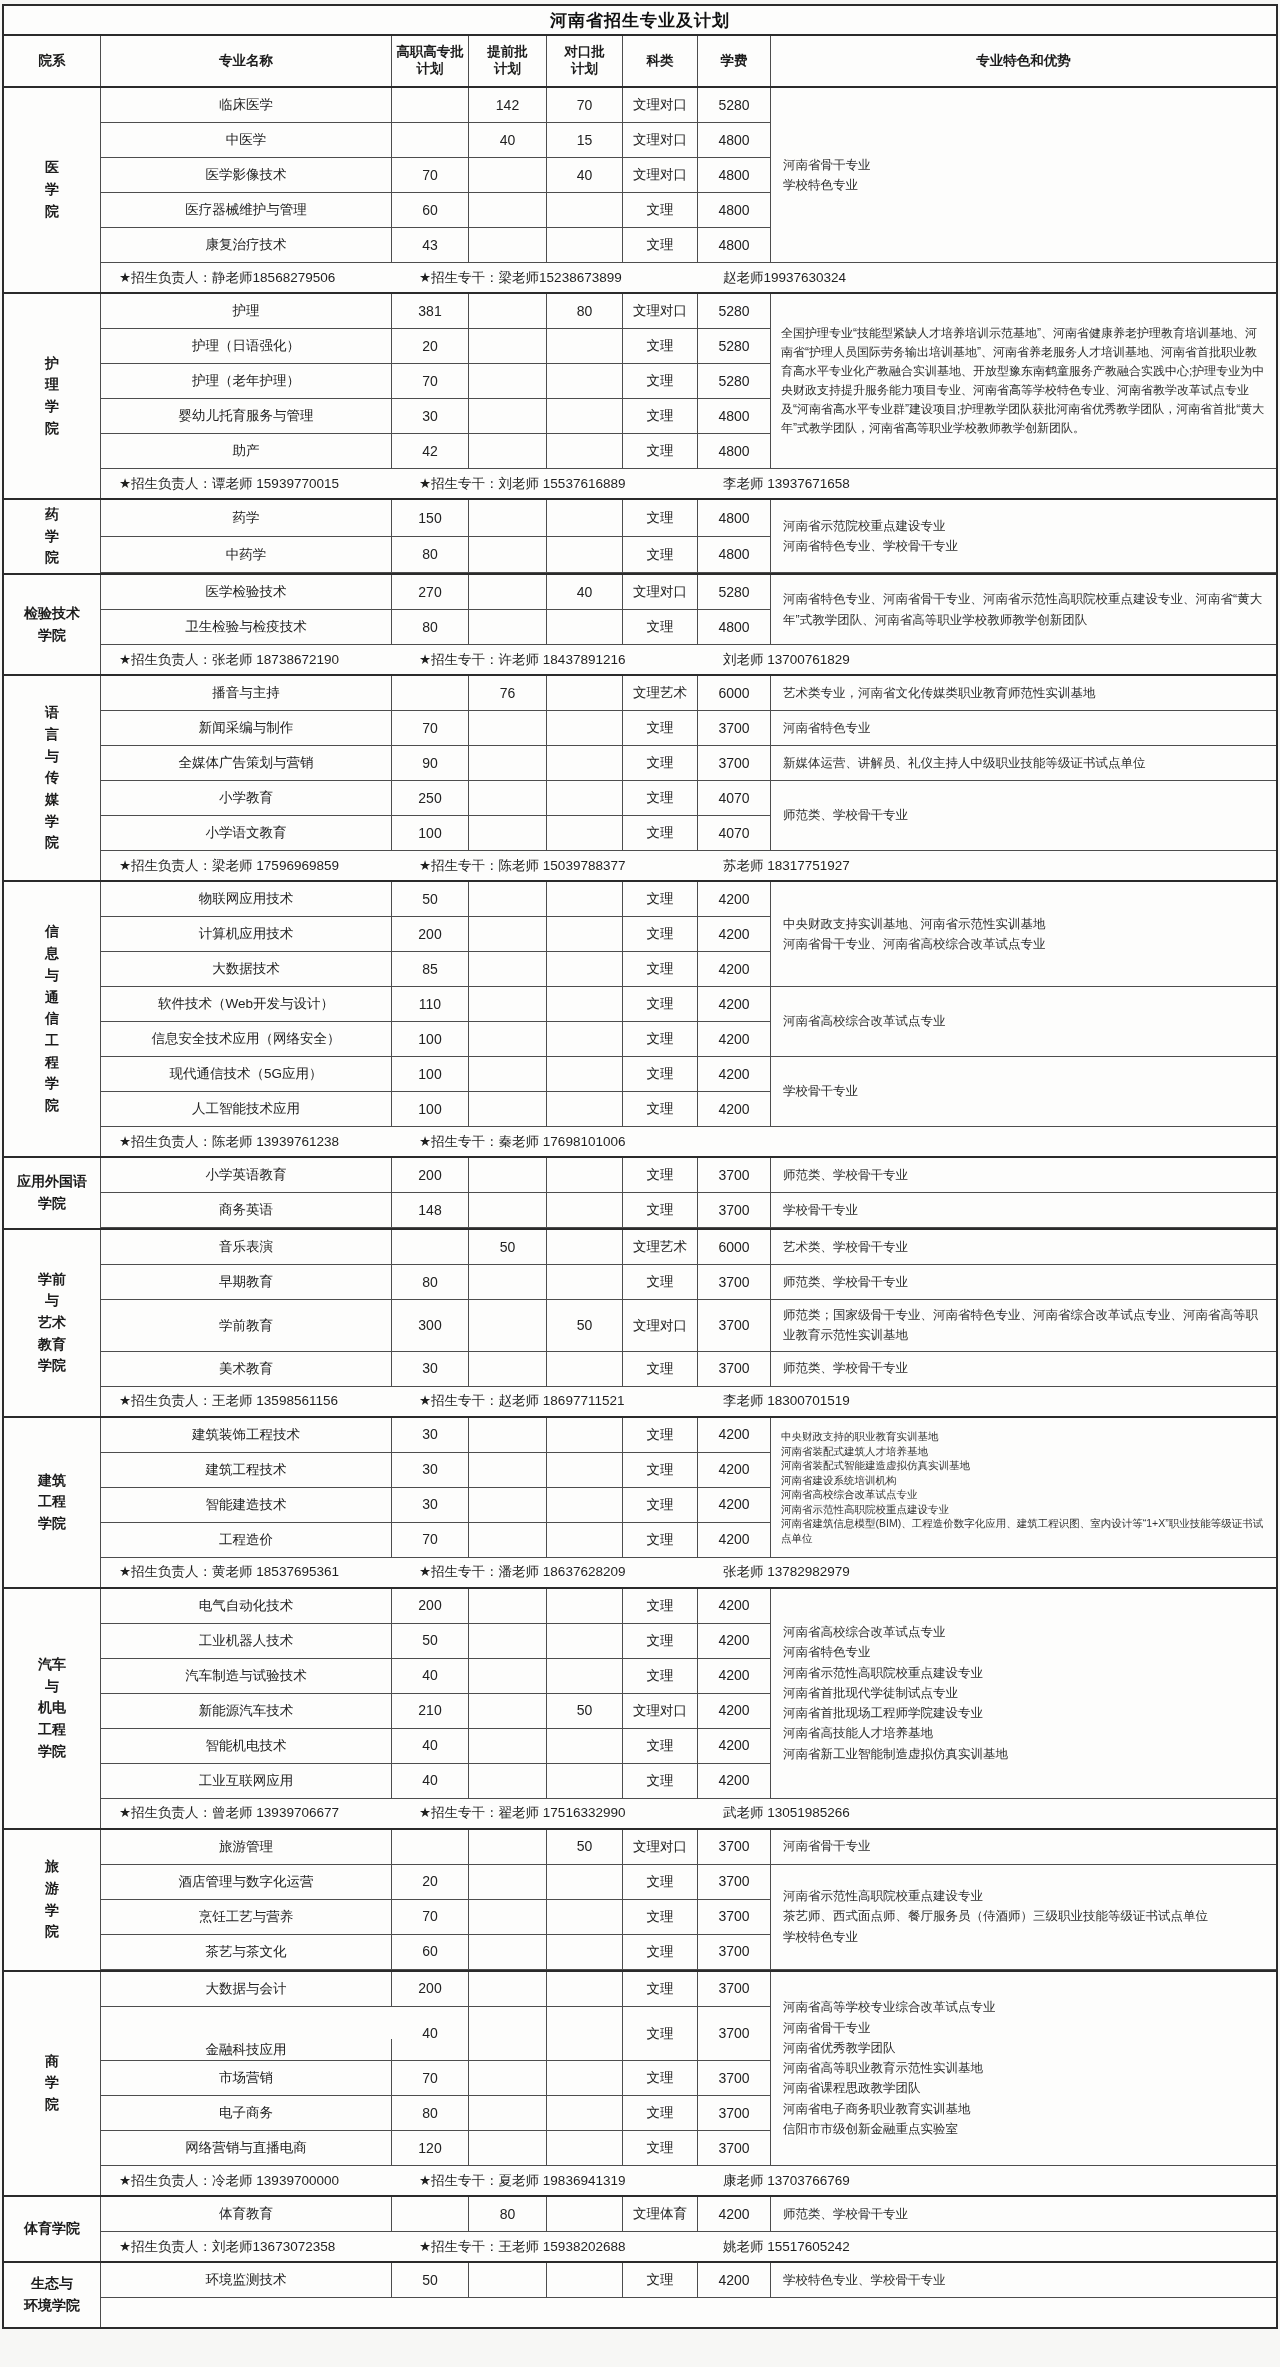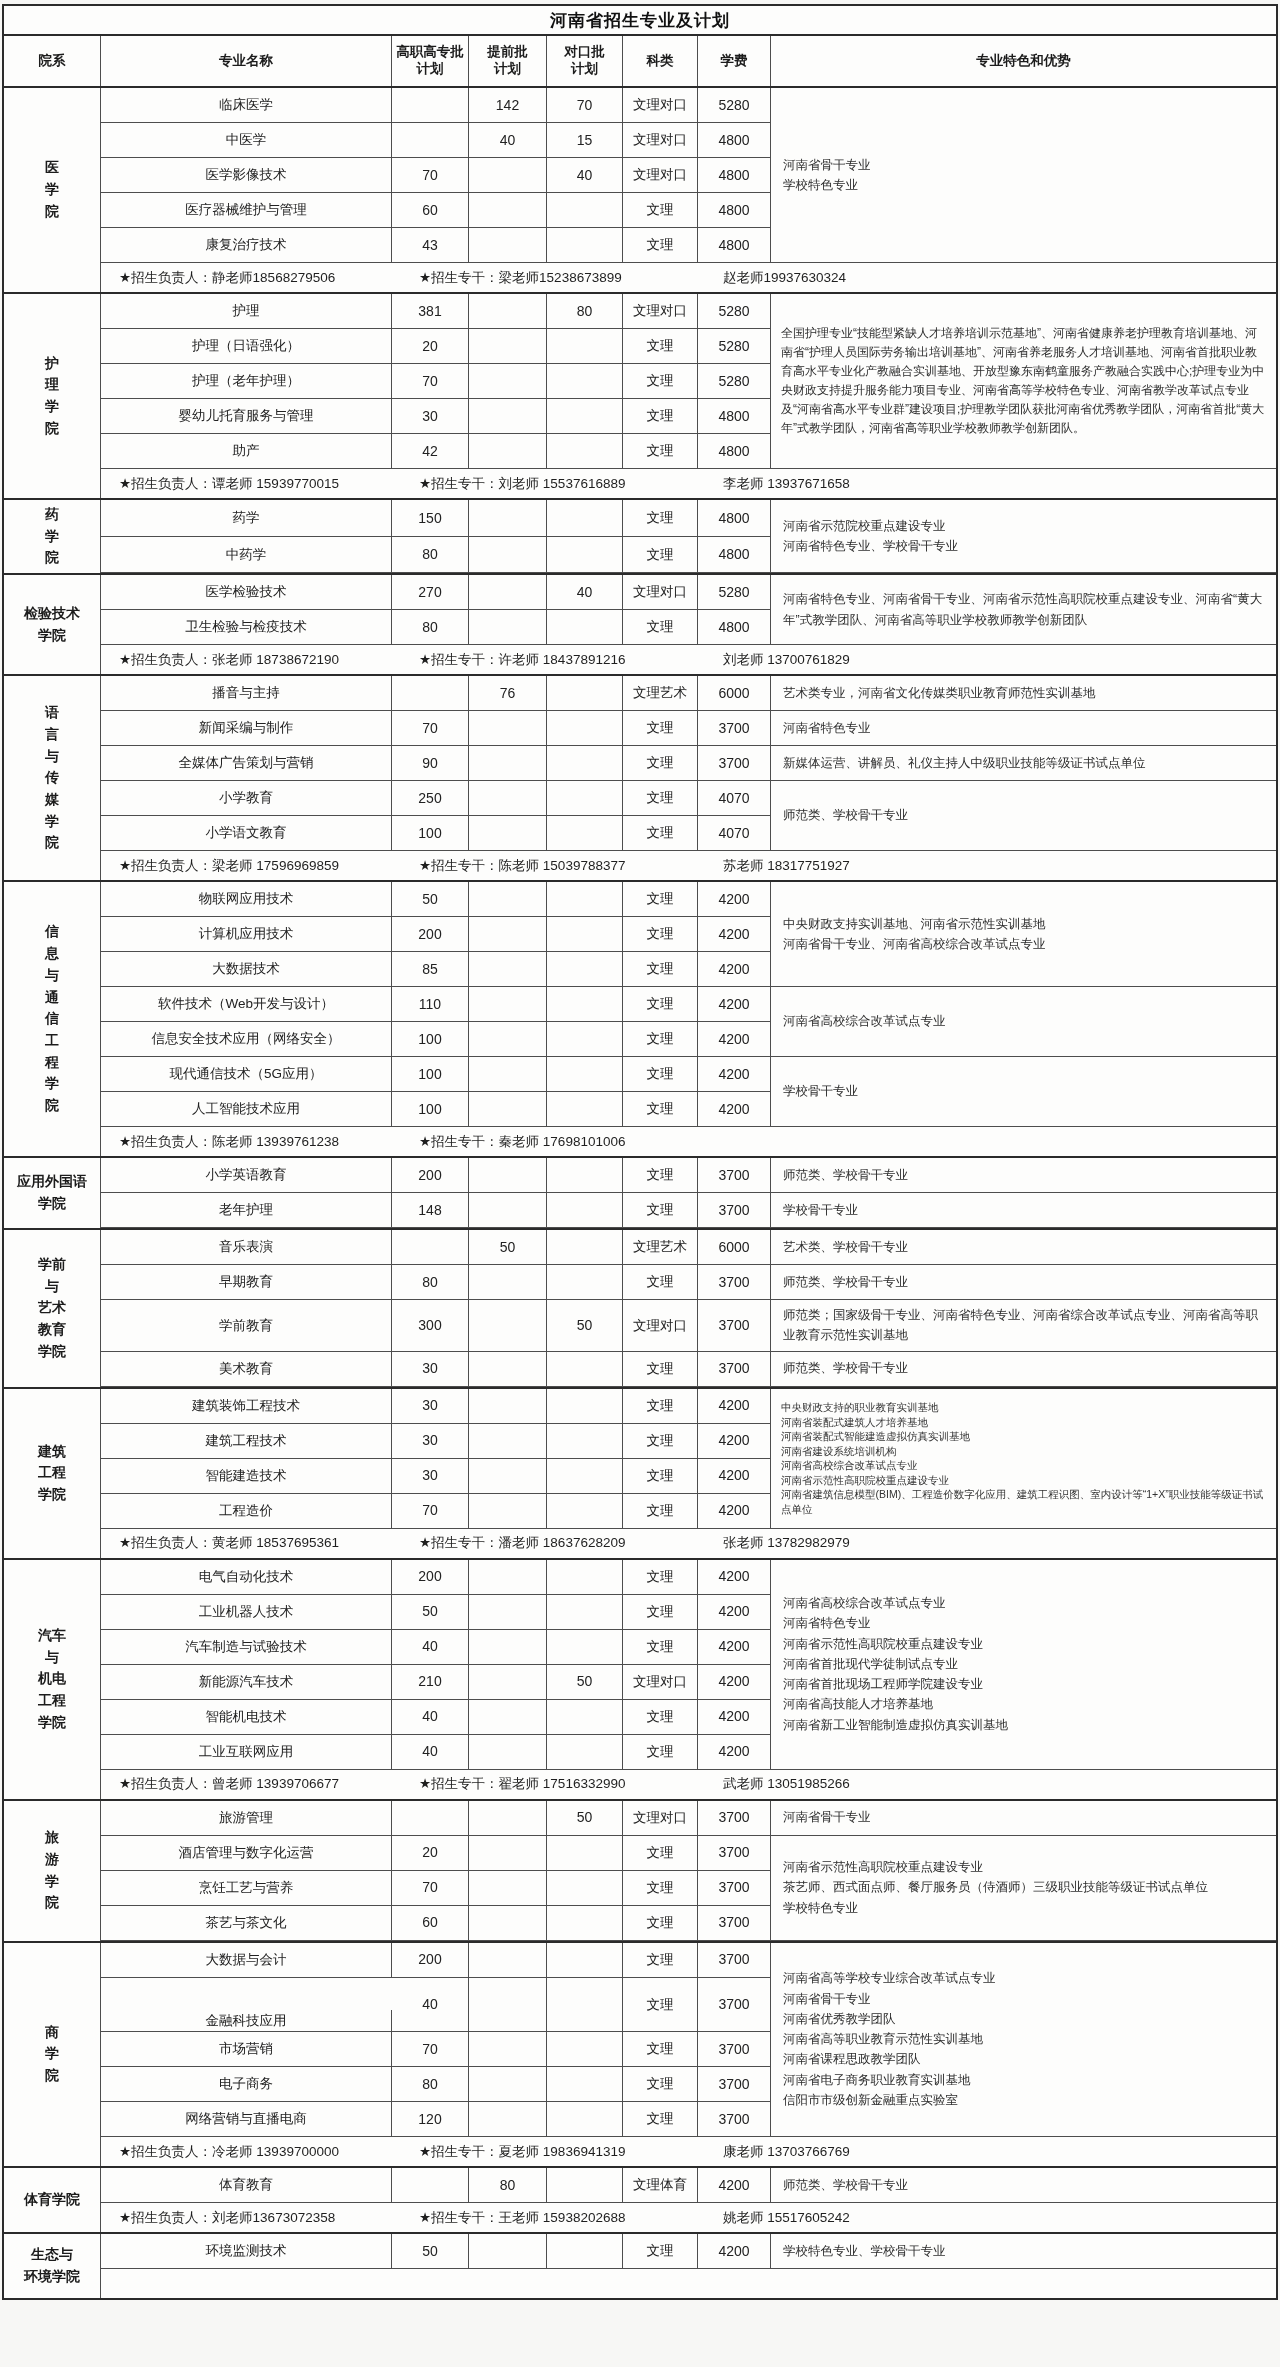--- a/index.html
+++ b/index.html
@@ -344,21 +344,21 @@
         <div class="dept-cell">应用外国语
 学院</div>
         <div class="section-body">
           <div class="rows-grid">
             <div class="cell" style="grid-area: 1 / 1;">小学英语教育</div>
             <div class="cell num" style="grid-area: 1 / 2;">200</div>
             <div class="cell num" style="grid-area: 1 / 3;"></div>
             <div class="cell num" style="grid-area: 1 / 4;"></div>
             <div class="cell" style="grid-area: 1 / 5;">文理</div>
             <div class="cell num" style="grid-area: 1 / 6;">3700</div>
-            <div class="cell" style="grid-area: 2 / 1;">老年护理</div>
+            <div class="cell" style="grid-area: 2 / 1;">商务英语</div>
             <div class="cell num" style="grid-area: 2 / 2;">148</div>
             <div class="cell num" style="grid-area: 2 / 3;"></div>
             <div class="cell num" style="grid-area: 2 / 4;"></div>
             <div class="cell" style="grid-area: 2 / 5;">文理</div>
             <div class="cell num" style="grid-area: 2 / 6;">3700</div>
             <div class="cell feat" style="grid-area: 1 / 7 / span 1;">师范类、学校骨干专业</div>
             <div class="cell feat" style="grid-area: 2 / 7 / span 1;">学校骨干专业</div>
           </div>
         </div>
       </div>
@@ -391,20 +391,25 @@
             <div class="cell" style="grid-area: 4 / 1;">美术教育</div>
             <div class="cell num" style="grid-area: 4 / 2;">30</div>
             <div class="cell num" style="grid-area: 4 / 3;"></div>
             <div class="cell num" style="grid-area: 4 / 4;"></div>
             <div class="cell" style="grid-area: 4 / 5;">文理</div>
             <div class="cell num" style="grid-area: 4 / 6;">3700</div>
             <div class="cell feat" style="grid-area: 1 / 7 / span 1;">艺术类、学校骨干专业</div>
             <div class="cell feat" style="grid-area: 2 / 7 / span 1;">师范类、学校骨干专业</div>
             <div class="cell feat" style="grid-area: 3 / 7 / span 1;">师范类；国家级骨干专业、河南省特色专业、河南省综合改革试点专业、河南省高等职业教育示范性实训基地</div>
             <div class="cell feat" style="grid-area: 4 / 7 / span 1;">师范类、学校骨干专业</div>
+          </div>
+          <div class="contact-row">
+            <span>★招生负责人：王老师 13598561156</span>
+            <span>★招生专干：赵老师 18697711521</span>
+            <span>李老师 18300701519</span>
           </div>
         </div>
       </div>
       <div class="section">
         <div class="dept-cell">建筑
 工程
 学院</div>
         <div class="section-body">
           <div class="rows-grid">
             <div class="cell" style="grid-area: 1 / 1;">建筑装饰工程技术</div>

